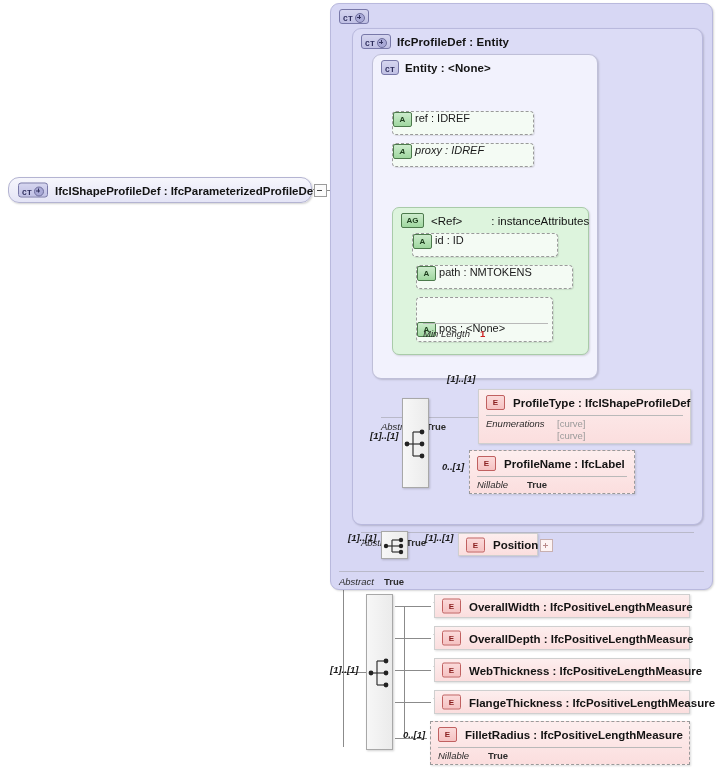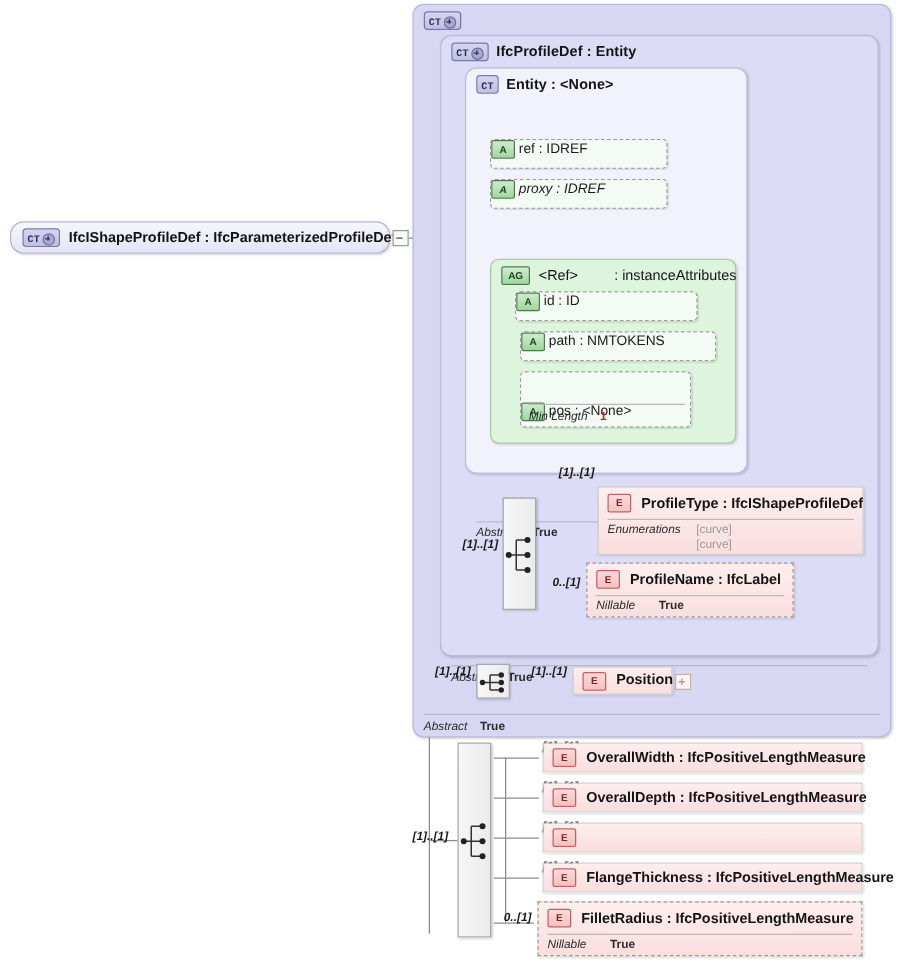--- a/index.html
+++ b/index.html
@@ -388,20 +388,21 @@
     <div class="row1" style="top:50%;transform:translateY(-50%);">
       <span class="badge-e">E</span>
       <span class="ttl">OverallDepth : IfcPositiveLengthMeasure</span>
     </div>
   </div>
 
   <div class="card" style="left:434px;top:656px;">[1]..[1]</div>
   <div class="elem abs" style="left:434px;top:658px;width:256px;height:24px;">
     <div class="row1" style="top:50%;transform:translateY(-50%);">
       <span class="badge-e">E</span>
+      <span class="ttl">WebThickness : IfcPositiveLengthMeasure</span>
     </div>
   </div>
 
   <div class="card" style="left:434px;top:688px;">[1]..[1]</div>
   <div class="elem abs" style="left:434px;top:690px;width:256px;height:24px;">
     <div class="row1" style="top:50%;transform:translateY(-50%);">
       <span class="badge-e">E</span>
       <span class="ttl">FlangeThickness : IfcPositiveLengthMeasure</span>
     </div>
   </div>

